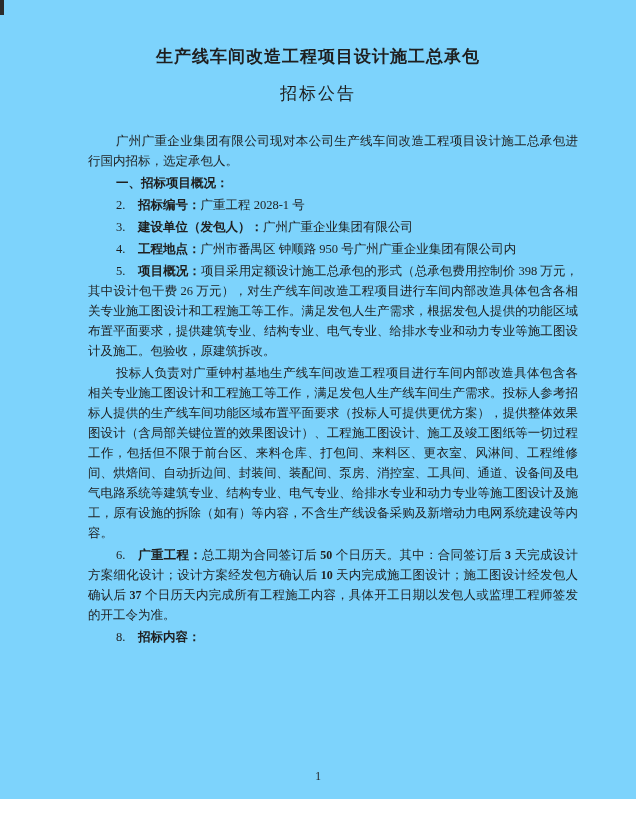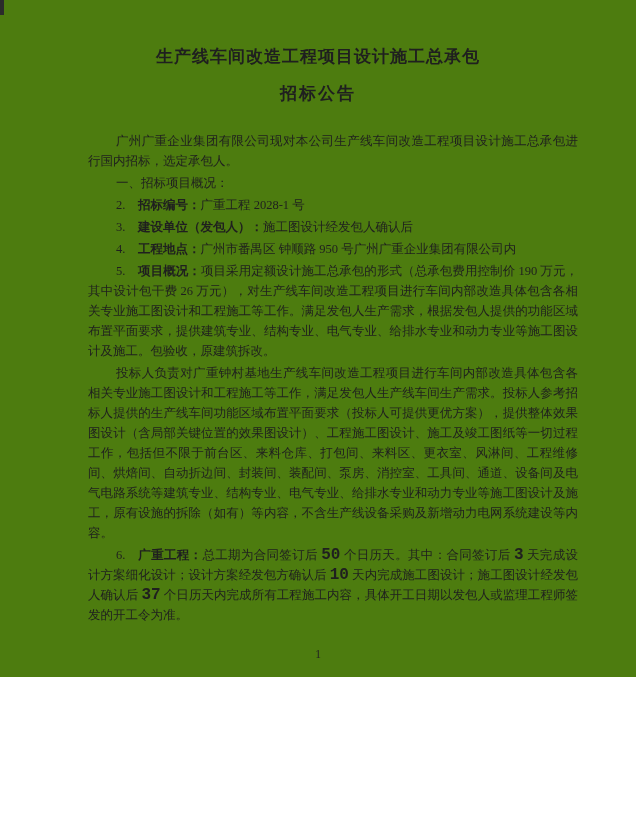--- a/index.html
+++ b/index.html
@@ -3,22 +3,22 @@
 <meta charset="utf-8">
 <style>
   html, body {
     margin: 0;
     padding: 0;
     background: #ffffff;
   }
   .page {
     position: relative;
     width: 636px;
-    height: 677px;
-    background: #4d7c0f;
+    height: 799px;
+    background: #7dd3fc;
     overflow: hidden;
     font-family: "Liberation Serif", "DejaVu Serif", serif;
     color: #1f1f1f;
   }
   .scan-smudge {
     position: absolute;
     left: 0;
     top: 0;
     width: 4px;
     height: 15px;
@@ -30,51 +30,51 @@
     text-align: center;
     font-size: 17px;
     font-weight: bold;
     letter-spacing: 1px;
     line-height: 24px;
   }
   .doc-subtitle {
     margin: 13px 0 0 0;
     text-align: center;
     font-size: 17px;
-    font-weight: bold;
+    font-weight: normal;
     letter-spacing: 2px;
     line-height: 24px;
   }
   .content {
     margin: 25px 58px 0 88px;
     font-size: 12.5px;
     line-height: 20px;
     text-align: justify;
   }
   .content p {
     margin: 2px 0;
   }
   .indent {
     text-indent: 28px;
   }
   .section-heading {
-    font-weight: normal;
+    font-weight: bold;
   }
   .item .num {
     display: inline-block;
     width: 22px;
     text-indent: 0;
   }
   .item .label {
     font-weight: bold;
   }
   .item b, .rich b {
     font-weight: bold;
-    font-family: Liberation Mono, monospace;
-    font-size: 16px;
+    font-family: Liberation Serif, serif;
+    font-size: 12px;
   }
   .page-number {
     position: absolute;
     left: 0;
     right: 0;
     bottom: 17px;
     text-align: center;
     font-size: 11.5px;
     color: #222;
   }
@@ -91,29 +91,30 @@
 
   <div class="content">
 
     <p class="indent">广州广重企业集团有限公司现对本公司生产线车间改造工程项目设计施工总承包进行国内招标，选定承包人。</p>
 
     <p class="indent section-heading">一、招标项目概况：</p>
 
 
     <p class="indent item"><span class="num">2.</span><span class="label">招标编号：</span><span>广重工程 2028-1 号</span></p>
 
-    <p class="indent item"><span class="num">3.</span><span class="label">建设单位（发包人）：</span><span>施工图设计经发包人确认后</span></p>
+    <p class="indent item"><span class="num">3.</span><span class="label">建设单位（发包人）：</span><span>广州广重企业集团有限公司</span></p>
 
     <p class="indent item"><span class="num">4.</span><span class="label">工程地点：</span><span>广州市番禺区 钟顺路 950 号广州广重企业集团有限公司内</span></p>
 
-    <p class="indent item"><span class="num">5.</span><span class="label">项目概况：</span><span>项目采用定额设计施工总承包的形式（总承包费用控制价 190 万元，其中设计包干费 26 万元），对生产线车间改造工程项目进行车间内部改造具体包含各相关专业施工图设计和工程施工等工作。满足发包人生产需求，根据发包人提供的功能区域布置平面要求，提供建筑专业、结构专业、电气专业、给排水专业和动力专业等施工图设计及施工。包验收，原建筑拆改。</span></p>
+    <p class="indent item"><span class="num">5.</span><span class="label">项目概况：</span><span>项目采用定额设计施工总承包的形式（总承包费用控制价 398 万元，其中设计包干费 26 万元），对生产线车间改造工程项目进行车间内部改造具体包含各相关专业施工图设计和工程施工等工作。满足发包人生产需求，根据发包人提供的功能区域布置平面要求，提供建筑专业、结构专业、电气专业、给排水专业和动力专业等施工图设计及施工。包验收，原建筑拆改。</span></p>
 
     <p class="indent">投标人负责对广重钟村基地生产线车间改造工程项目进行车间内部改造具体包含各相关专业施工图设计和工程施工等工作，满足发包人生产线车间生产需求。投标人参考招标人提供的生产线车间功能区域布置平面要求（投标人可提供更优方案），提供整体效果图设计（含局部关键位置的效果图设计）、工程施工图设计、施工及竣工图纸等一切过程工作，包括但不限于前台区、来料仓库、打包间、来料区、更衣室、风淋间、工程维修间、烘焙间、自动折边间、封装间、装配间、泵房、消控室、工具间、通道、设备间及电气电路系统等建筑专业、结构专业、电气专业、给排水专业和动力专业等施工图设计及施工，原有设施的拆除（如有）等内容，不含生产线设备采购及新增动力电网系统建设等内容。</p>
 
     <p class="indent item rich"><span class="num">6.</span><span class="label">广重工程：</span><span><span>总工期为合同签订后 </span><b>50</b><span> 个日历天。其中：合同签订后 </span><b>3</b><span> 天完成设计方案细化设计；设计方案经发包方确认后 </span><b>10</b><span> 天内完成施工图设计；施工图设计经发包人确认后 </span><b>37</b><span> 个日历天内完成所有工程施工内容，具体开工日期以发包人或监理工程师签发的开工令为准。</span></span></p>
 
 
+    <p class="indent item"><span class="num">8.</span><span class="label">招标内容：</span><span></span></p>
 
   </div>
 
   <div class="page-number">1</div>
 
 </div>
 
 </body></html>

